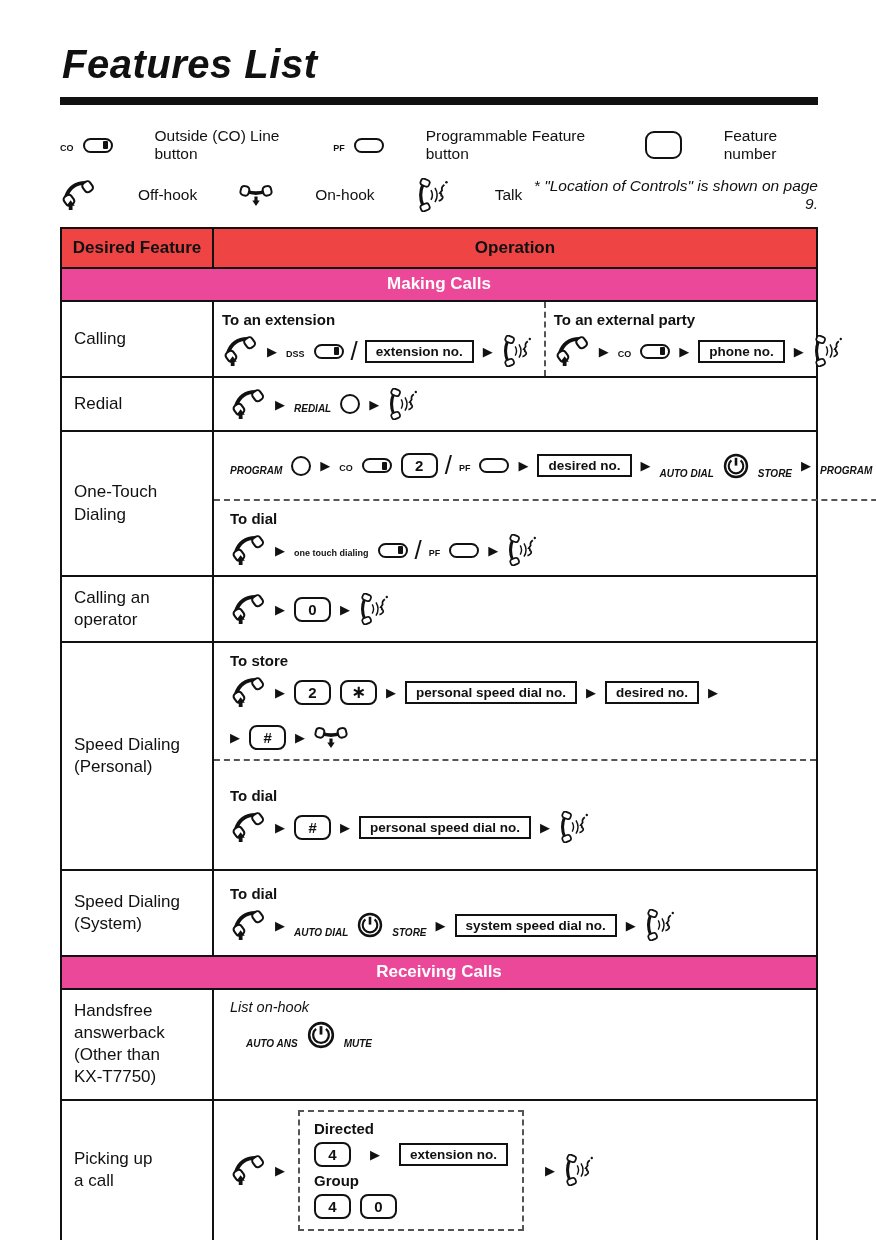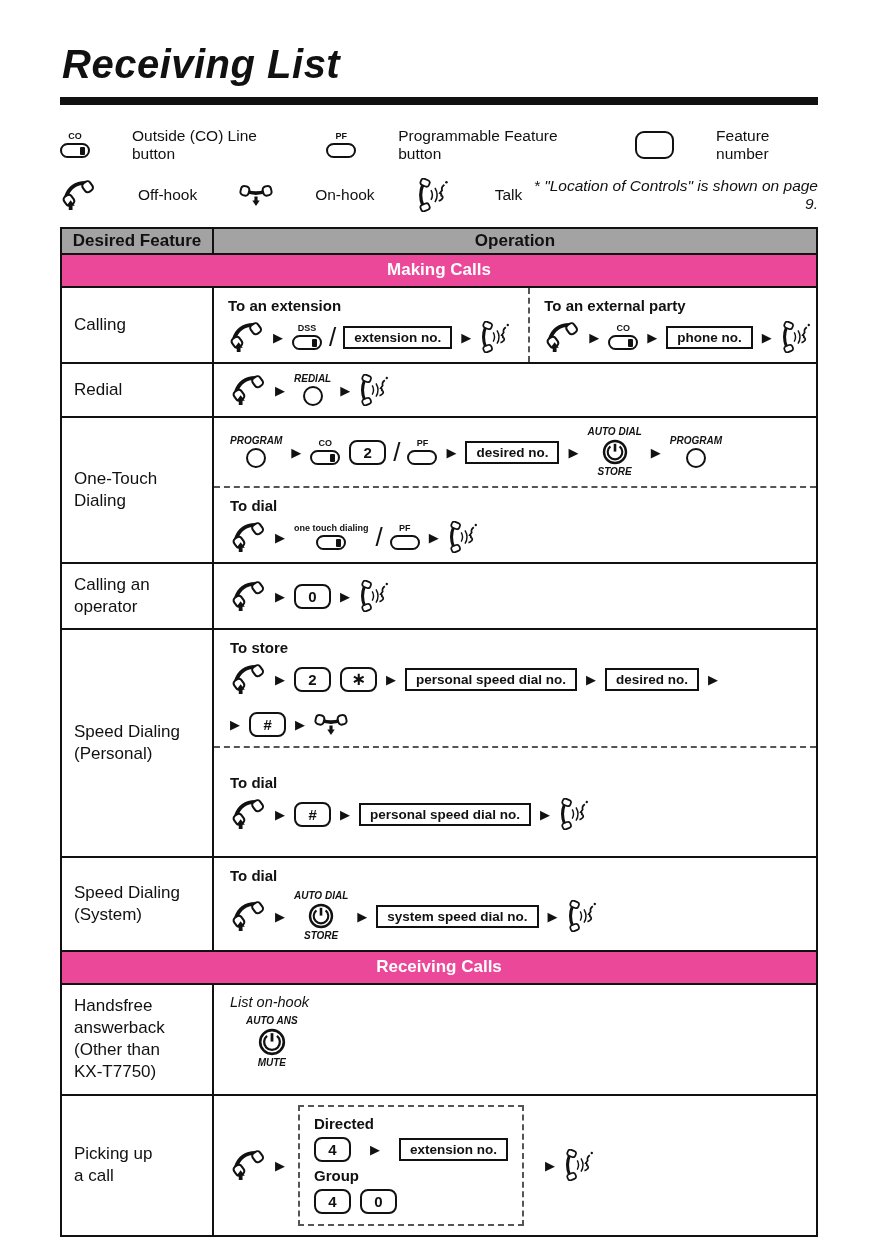--- a/index.html
+++ b/index.html
@@ -19,51 +19,51 @@
   .lrow { display:flex; align-items:center; margin-bottom:14px; }
   .litem { display:flex; align-items:center; gap:10px; }
   .ltext { font-size:15.5px;margin-left:32px; }
   .note { flex:1; text-align:right; font-style:italic; font-size:15.5px; }
   .gap1 { margin-right:36px; } .gap2 { margin-right:46px; } .gap3 { margin-right:42px; }
 
   
   .seq { display:flex; align-items:center; gap:9px; }
   .arrow { font-size:13px; line-height:1; }
   .slash { font-size:26px; font-weight:400; margin:0 -2px; }
-  .btn-stack { display:flex; flex-direction:column; align-items:center; gap:2px; }
+  .btn-stack { display:flex; flex-direction:row; align-items:flex-end; gap:9px; }
   .mini { font-size:9px; font-weight:700; line-height:1; white-space:nowrap; }
   .mini-it { font-size:10px; font-weight:700; font-style:italic; line-height:1; white-space:nowrap; }
   .pill { display:inline-block; width:30px; height:15px; border:2px solid #111; border-radius:8px; position:relative; background:#fff; }
   .pill.bar::after { content:""; position:absolute; top:1.5px; bottom:1.5px; right:3px; width:5px; background:#111; border-radius:1px; }
   .circle { width:20px; height:20px; border:2.5px solid #111; border-radius:50%; background:#fff; }
   .key { min-width:37px; height:25px; padding:0 7px; border:2.2px solid #111; border-radius:8px;
          display:inline-flex; align-items:center; justify-content:center; font-weight:700; font-size:15px; background:#fff; }
   .key.sym { font-size:18px; } .key.hash { font-style:italic; }
   .fbox { border:2.2px solid #111; border-radius:0; padding:2px 9px; font-weight:700; font-size:13.5px; white-space:nowrap; background:#fff; }
   .fnbox { width:42px; height:28px; border:2.6px solid #111; border-radius:9px; background:#fff; }
   .ic { display:block; }
 
   
   .ftable { border:2.5px solid #111; }
   .trow { display:flex; border-top:2px solid #111; }
   .trow.first { border-top:0; }
   .cell-f { flex:0 0 152px; border-right:2px solid #111; }
-  .thead { background:#a3a3a3; height:24px; }
+  .thead { background:#ef4444; height:38px; }
   .thead .cell-f, .thead .cell-o { display:flex; align-items:center; justify-content:center; font-weight:700; font-size:17px; }
   .cell-o { flex:1; }
   .sectionbar { background:#ec4899; color:#fff; font-weight:700; font-size:17px; text-align:center;
                 padding:5px 0 6px; border-top:2px solid #111; }
   .feature { display:flex; align-items:center; padding:10px 8px 10px 12px; font-size:17px;
              white-space:pre-line; line-height:1.3; }
   .op { flex:1; display:flex; flex-direction:column; justify-content:center; }
   .op-sub { padding:9px 16px; display:flex; flex-direction:column; justify-content:center; flex:1; }
   .op-sub.sep { border-top:2px dashed #555; }
   .subtitle { font-weight:700; font-size:15px; margin-bottom:7px; }
   .split { flex-direction:row; align-items:stretch; }
-  .half { padding:9px 14px; display:flex; flex-direction:column; justify-content:center; }
+  .half { padding:9px 8px; display:flex; flex-direction:column; justify-content:center; }
   .half.left { flex:0 0 284px; }
   .half.right { flex:1; border-left:2px dashed #555; }
   .note-it { font-style:italic; font-size:14.5px; margin-bottom:6px; }
   .dashbox { border:2px dashed #555; padding:8px 14px 10px; display:flex; flex-direction:column; gap:5px; margin:0 4px; }
   .gtitle { font-weight:700; font-size:15px; }
 
   .r-calling{min-height:74px} .r-redial{min-height:54px} .r-onetouch{min-height:145px}
   .r-operator{min-height:56px} .r-sdp{min-height:228px} .r-sds{min-height:86px}
   .r-hf{min-height:106px} .r-pickup{min-height:126px}
   .gap-lines{margin-top:16px}
@@ -99,21 +99,21 @@
     <symbol id="ic-power" viewBox="0 0 26 26">
       <circle cx="13" cy="13" r="11" fill="#fff" stroke="#111" stroke-width="2.4"></circle>
       <path d="M13 4.8 V12.6" stroke="#111" stroke-width="2.6"></path>
       <path d="M8.4 7.4 A7.3 7.3 0 1 0 17.6 7.4" fill="none" stroke="#111" stroke-width="2.1"></path>
     </symbol>
   </defs>
 </svg>
 
 <div class="page">
 
-  <div class="title">Receiving List</div>
+  <div class="title">Features List</div>
   <div class="rule"></div>
 
   <div>
     <div class="lrow">
       <span class="litem gap1">
         <span class="btn-stack">
           <span class="mini">CO</span>
           <span class="pill bar"></span>
         </span>
         <span class="ltext">Outside (CO) Line button</span>

